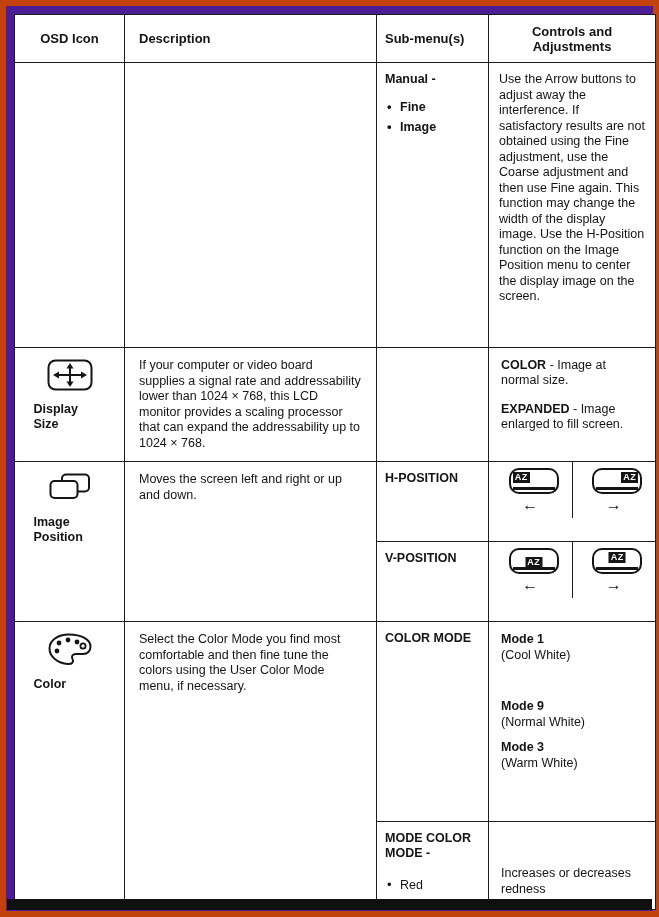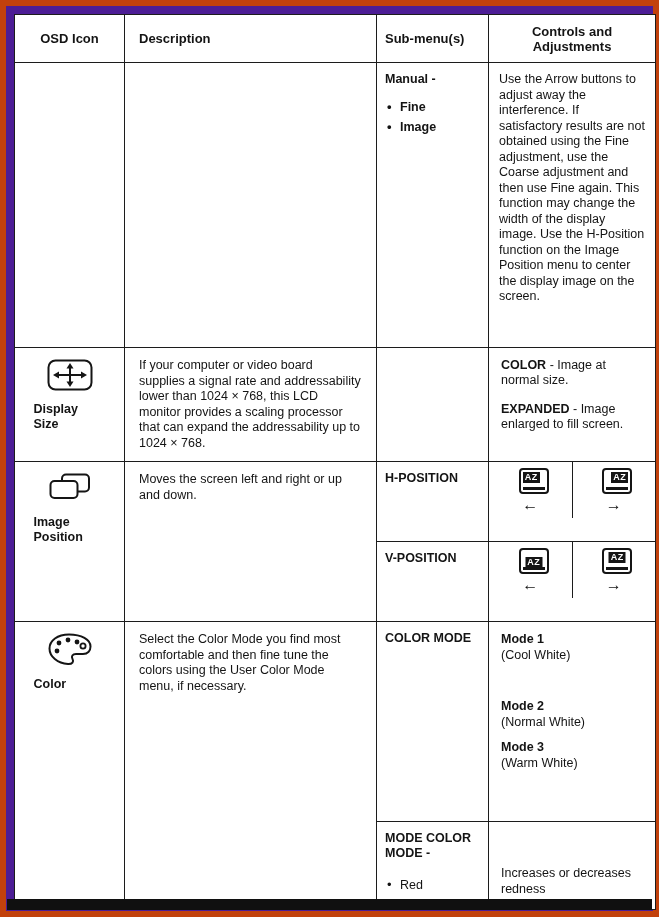--- a/index.html
+++ b/index.html
@@ -68,22 +68,22 @@
   .azcell { padding: 0; }
   .azwrap { display: flex; height: 100%; }
   .azhalf {
     flex: 1; display: flex; flex-direction: column;
     align-items: center; justify-content: center; gap: 3px;
     padding: 6px 0;
   }
   .azhalf.first { border-right: 1px solid #1c1c1c; }
   .azbox {
     position: relative; display: inline-block;
-    width: 30px; height: 26px;
-    border: 2px solid #151515; border-radius: 4px; background: #fff; margin-left: 7px;
+    width: 50px; height: 26px;
+    border: 2px solid #151515; border-radius: 10px; background: #fff; margin-left: 7px;
   }
   .az-label {
     position: absolute; top: 2px; left: 2px;
     background: #151515; color: #fff;
     font-size: 9px; font-weight: bold; line-height: 11px;
     padding: 0 2px; letter-spacing: 0.5px;
   }
   .az-right .az-label { left: auto; right: 2px; }
   .az-center .az-label { left: 50%; transform: translateX(-50%); }
   .az-low .az-label { top: 7px; }
@@ -222,21 +222,21 @@
         <div class="icon-label">Color</div>
       </td>
       <td class="desc-cell" rowspan="2">Select the Color Mode you find most comfortable and then fine tune the colors using the User Color Mode menu, if necessary.</td>
       <td class="submenu-cell">COLOR MODE</td>
       <td class="controls-cell">
         <div class="mode m1">
           <div class="mode-name">Mode 1</div>
           <div>(Cool White)</div>
         </div>
         <div class="mode m2">
-          <div class="mode-name">Mode 2</div>
+          <div class="mode-name">Mode 9</div>
           <div>(Normal White)</div>
         </div>
         <div class="mode m3">
           <div class="mode-name">Mode 3</div>
           <div>(Warm White)</div>
         </div>
       </td>
     </tr>
 
     <tr style="height:88px">

